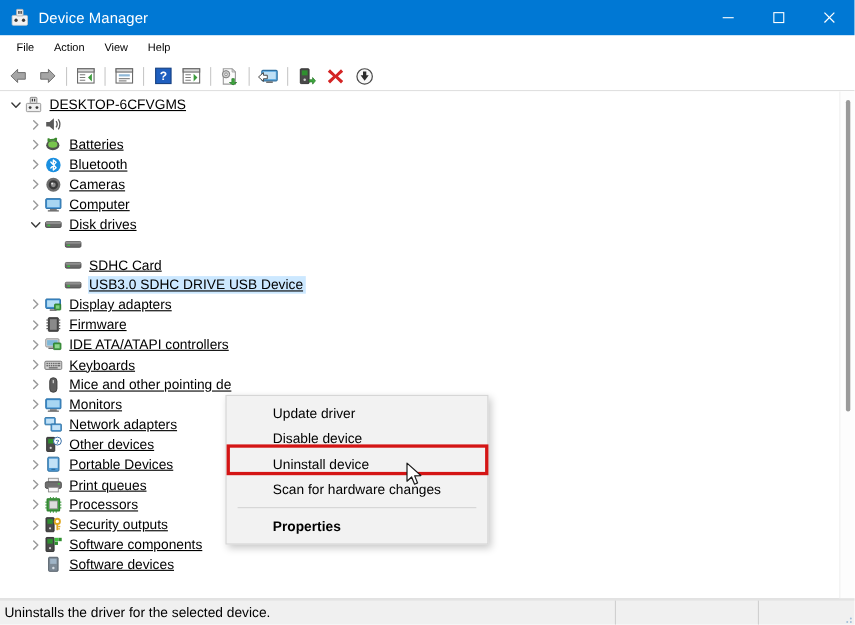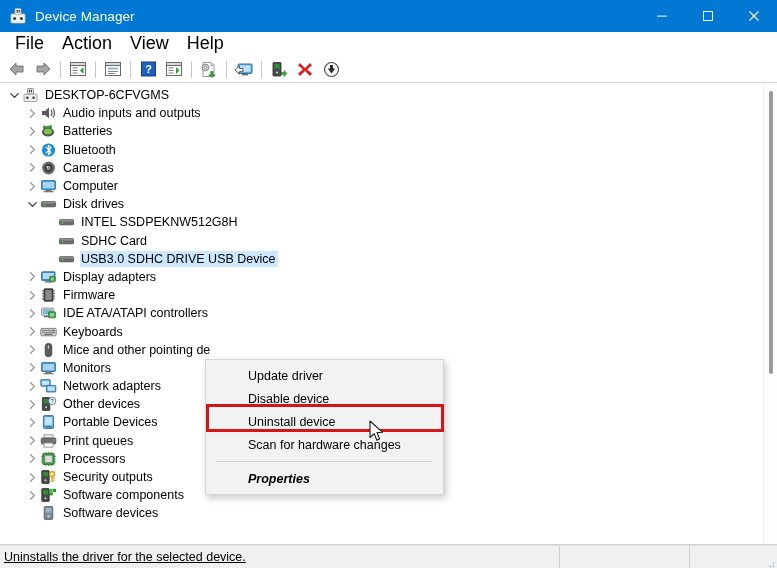--- a/index.html
+++ b/index.html
@@ -51,21 +51,21 @@
   #menubar {
     height: 24px;
     background: #ffffff;
     display: flex;
     align-items: center;
     padding-left: 6px;
     flex: 0 0 auto;
     border-bottom: 1px solid #ffffff;
   }
   .menuitem {
-    font-size: 18px;
+    font-size: 10px;
     color: #000000;
     padding: 3px 9px;
     white-space: nowrap;
   }
 
   
   #toolbar {
     height: 27px;
     background: #ffffff;
     display: flex;
@@ -93,20 +93,21 @@
     flex: 1 1 auto;
     overflow: hidden;
     background: #ffffff;
     border-bottom: 1px solid #d0d0d0;
   }
   #tree {
     position: absolute;
     top: 0; left: 0; right: 14px; bottom: 0;
     overflow: hidden;
     padding-top: 3px;
+    text-decoration: underline;
   }
   .row {
     height: 18.2px;
     display: flex;
     align-items: center;
     font-size: 12.5px;
     color: #000000;
     white-space: nowrap;
     position: relative;
   }
@@ -145,21 +146,20 @@
     border-radius: 2px;
   }
 
   
   #statusbar {
     height: 23px;
     background: #f0f0f0;
     display: flex;
     flex: 0 0 auto;
     border-top: 1px solid #e3e3e3;
-    text-decoration: underline;
   }
   #status-main {
     flex: 0 0 560px;
     font-size: 12.5px;
     color: #000000;
     padding-left: 4px;
     white-space: nowrap;
     border-right: 1px solid #d0d0d0;
     height: 100%;
     display: flex; align-items: center;
@@ -189,21 +189,21 @@
   }
   .ctxitem {
     height: 23px;
     display: flex;
     align-items: center;
     font-size: 12.5px;
     color: #000000;
     padding-left: 42px;
     white-space: nowrap;
   }
-  .ctxitem.bold { font-weight: bold; font-style: italic; }
+  .ctxitem.bold { font-weight: bold; }
   .ctxsep {
     height: 1px;
     background: #d4d4d4;
     margin: 5px 10px 5px 10px;
   }
   #redbox {
     position: absolute;
     left: 206px; top: 321px;
     width: 238px; height: 28px;
     border: 3px solid #d41515;
@@ -411,21 +411,20 @@
           <div class="twisty">
             <svg width="11" height="11" viewBox="0 0 11 11">
               <path d="M3.6 1.8 L7.4 5.5 L3.6 9.2" fill="none" stroke="#9a9a9a" stroke-width="1.3" stroke-linecap="round" stroke-linejoin="round"></path>
             </svg>
           </div>
           <div class="ricon"><svg width="17" height="16" viewBox="0 0 17 16">
               <path d="M2 6 L5 6 L9 2.5 L9 13.5 L5 10 L2 10 Z" fill="#5a5a5a"></path>
               <path d="M11 5.2 Q13 8 11 10.8" fill="none" stroke="#5a5a5a" stroke-width="1.2"></path>
               <path d="M13 3.4 Q16 8 13 12.6" fill="none" stroke="#5a5a5a" stroke-width="1.2"></path>
             </svg></div>
-          <div class="rlabel">Audio inputs and outputs</div>
         </div>
         <div class="row">
           <div style="width: 24px; flex: 0 0 auto;"></div>
           <div class="twisty">
             <svg width="11" height="11" viewBox="0 0 11 11">
               <path d="M3.6 1.8 L7.4 5.5 L3.6 9.2" fill="none" stroke="#9a9a9a" stroke-width="1.3" stroke-linecap="round" stroke-linejoin="round"></path>
             </svg>
           </div>
           <div class="ricon"><svg width="17" height="16" viewBox="0 0 17 16">
               <ellipse cx="8" cy="9" rx="6" ry="4.6" fill="#4f4f4f"></ellipse>
@@ -496,21 +495,20 @@
         <div class="row">
           <div style="width: 42px; flex: 0 0 auto;"></div>
           <div class="twisty">
             <svg width="11" height="11" viewBox="0 0 11 11"></svg>
           </div>
           <div class="ricon"><svg width="17" height="16" viewBox="0 0 17 16">
               <rect x="1.4" y="5.6" width="14.2" height="5.2" rx="1.1" fill="#6a6a6a" stroke="#4a4a4a" stroke-width="0.8"></rect>
               <rect x="1.4" y="5.6" width="14.2" height="2" rx="1.1" fill="#8e8e8e"></rect>
               <rect x="3.1" y="8.4" width="2.6" height="1.3" rx="0.3" fill="#3ec23e"></rect>
             </svg></div>
-          <div class="rlabel">INTEL SSDPEKNW512G8H</div>
         </div>
         <div class="row">
           <div style="width: 42px; flex: 0 0 auto;"></div>
           <div class="twisty">
             <svg width="11" height="11" viewBox="0 0 11 11"></svg>
           </div>
           <div class="ricon"><svg width="17" height="16" viewBox="0 0 17 16">
               <rect x="1.4" y="5.6" width="14.2" height="5.2" rx="1.1" fill="#6a6a6a" stroke="#4a4a4a" stroke-width="0.8"></rect>
               <rect x="1.4" y="5.6" width="14.2" height="2" rx="1.1" fill="#8e8e8e"></rect>
               <rect x="3.1" y="8.4" width="2.6" height="1.3" rx="0.3" fill="#3ec23e"></rect>

